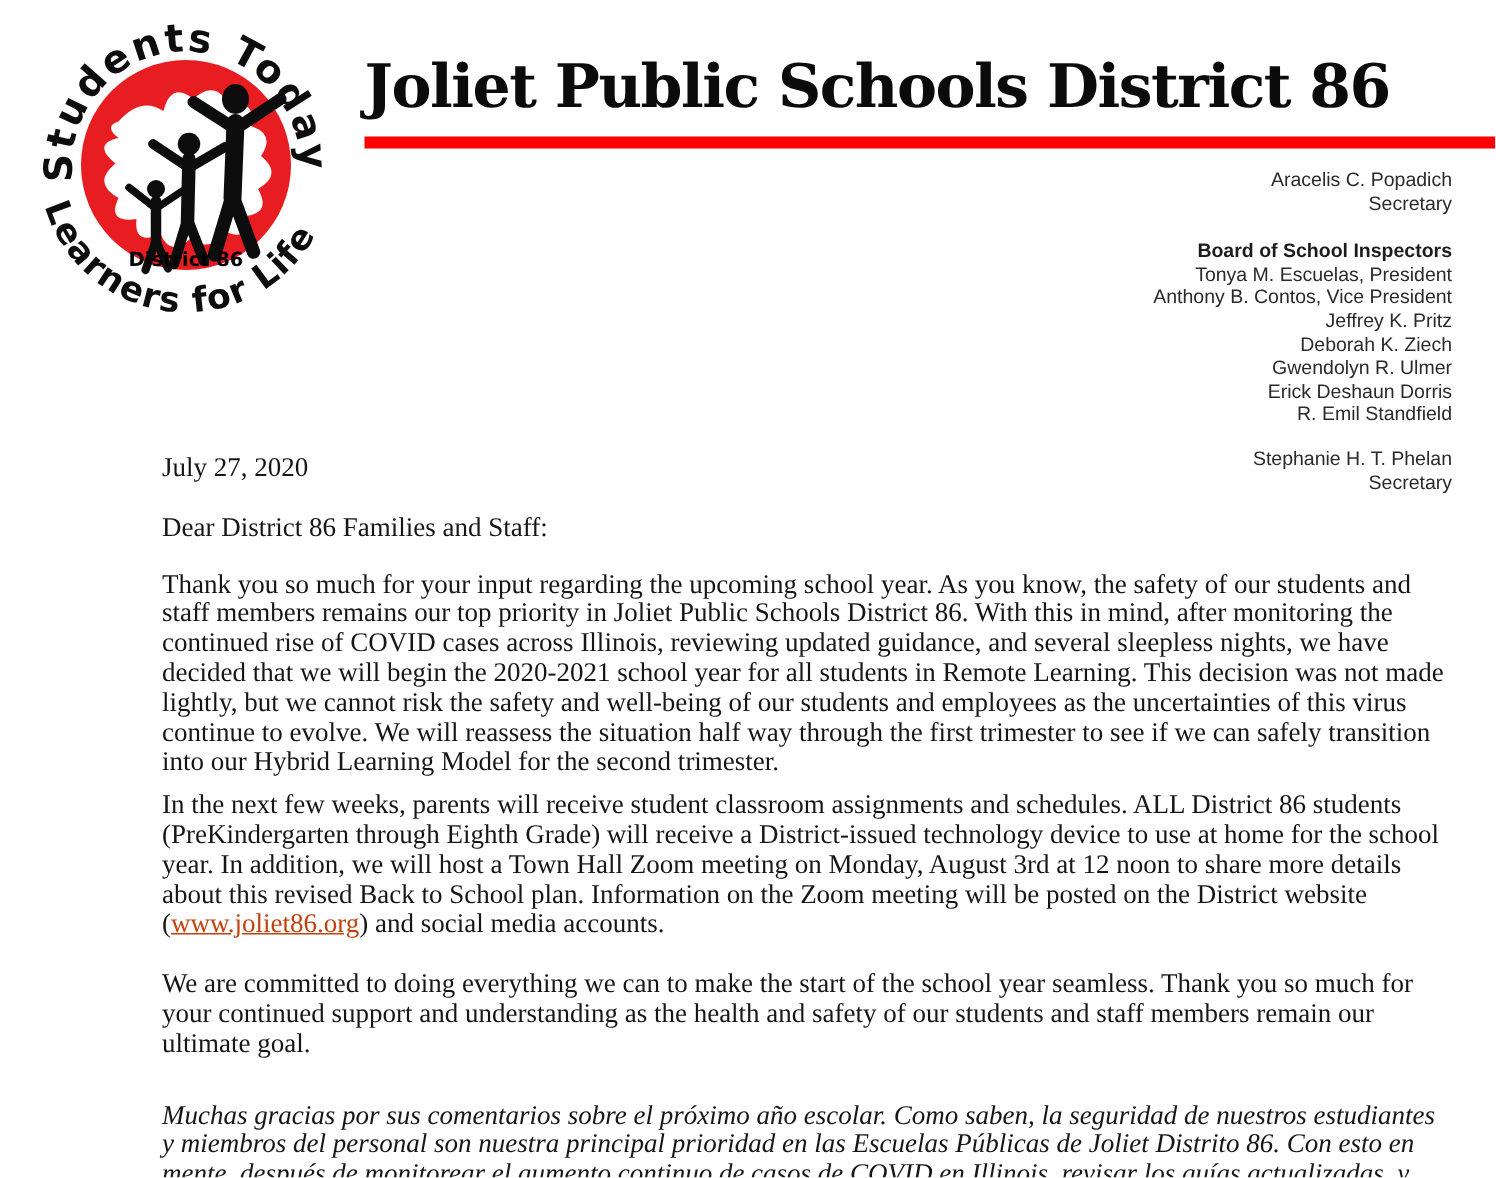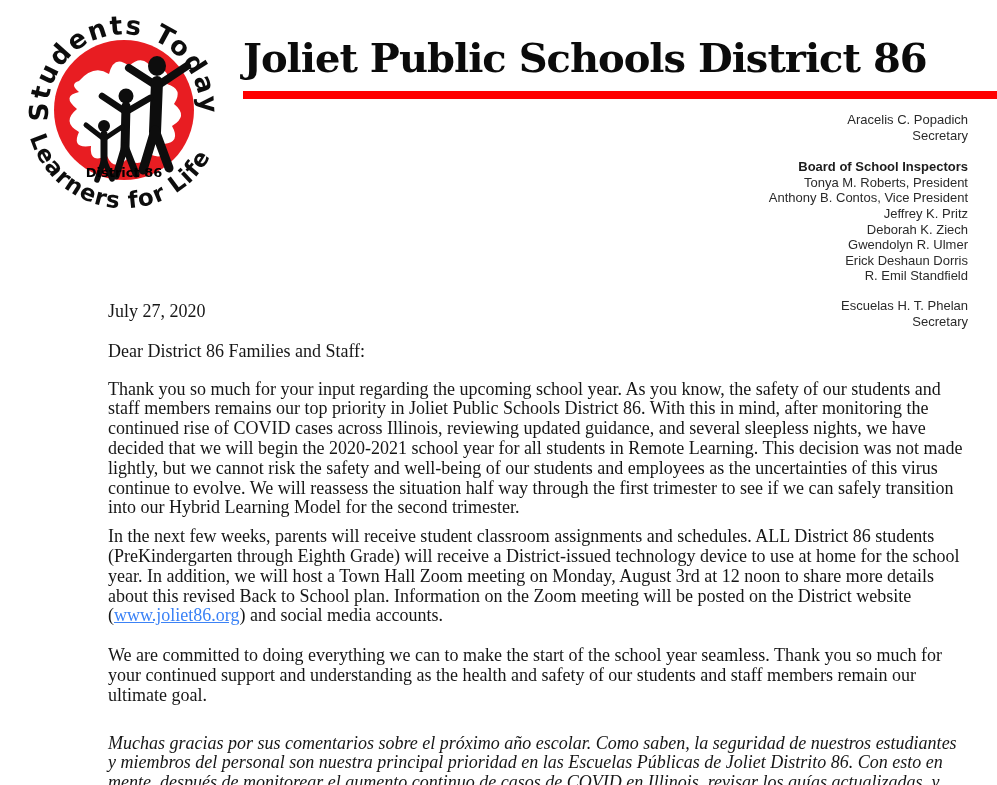--- a/index.html
+++ b/index.html
@@ -38,21 +38,21 @@
     position:absolute; left:108px; top:302px; width:860px;
     font-family:"Liberation Serif", serif;
     font-size:18px; line-height:19.8px; color:#161616;
   }
   .letter .date        { margin-bottom:20px; }
   .letter .salutation  { margin-bottom:18px; }
   .letter .p1          { margin-bottom:9px; }
   .letter .p2          { margin-bottom:20px; }
   .letter .p3          { margin-bottom:28px; }
   .letter .p4          { font-style:italic; }
-  .letter a.site-link  { color:#3b82f6; text-decoration:underline; cursor:pointer; }
+  .letter a.site-link  { color:#c2410c; text-decoration:underline; cursor:pointer; }
 
   
   .logo-arc-text {
     font-family:"DejaVu Sans", sans-serif; font-weight:bold; fill:#0d0d0d;
   }
   .logo-center-label {
     font-family:"DejaVu Sans", sans-serif; font-weight:bold; fill:#000000;
   }
 </style>
 </head>
@@ -106,30 +106,30 @@
   <div class="page-title">Joliet Public Schools District 86</div>
   <div class="header-rule"></div>
 
   <div class="officials">
     <div class="group">
       <div>Aracelis C. Popadich</div>
       <div>Secretary</div>
     </div>
     <div class="group board">
       <div class="board-heading">Board of School Inspectors</div>
-      <div>Tonya M. Roberts, President</div>
+      <div>Tonya M. Escuelas, President</div>
       <div>Anthony B. Contos, Vice President</div>
       <div>Jeffrey K. Pritz</div>
       <div>Deborah K. Ziech</div>
       <div>Gwendolyn R. Ulmer</div>
       <div>Erick Deshaun Dorris</div>
       <div>R. Emil Standfield</div>
     </div>
     <div class="group">
-      <div>Escuelas H. T. Phelan</div>
+      <div>Stephanie H. T. Phelan</div>
       <div>Secretary</div>
     </div>
   </div>
 
   <div class="letter">
     <p class="date">July 27, 2020</p>
     <p class="salutation">Dear District 86 Families and Staff:</p>
     <p class="p1">Thank you so much for your input regarding the upcoming school year. As you know, the safety of our students and staff members remains our top priority in Joliet Public Schools District 86. With this in mind, after monitoring the continued rise of COVID cases across Illinois, reviewing updated guidance, and several sleepless nights, we have decided that we will begin the 2020-2021 school year for all students in Remote Learning. This decision was not made lightly, but we cannot risk the safety and well-being of our students and employees as the uncertainties of this virus continue to evolve. We will reassess the situation half way through the first trimester to see if we can safely transition into our Hybrid Learning Model for the second trimester.</p>
     <p class="p2"><span>In the next few weeks, parents will receive student classroom assignments and schedules. ALL District 86 students (PreKindergarten through Eighth Grade) will receive a District-issued technology device to use at home for the school year. In addition, we will host a Town Hall Zoom meeting on Monday, August 3rd at 12 noon to share more details about this revised Back to School plan. Information on the Zoom meeting will be posted on the District website (</span><a class="site-link">www.joliet86.org</a><span>) and social media accounts.</span></p>
     <p class="p3">We are committed to doing everything we can to make the start of the school year seamless. Thank you so much for your continued support and understanding as the health and safety of our students and staff members remain our ultimate goal.</p>

